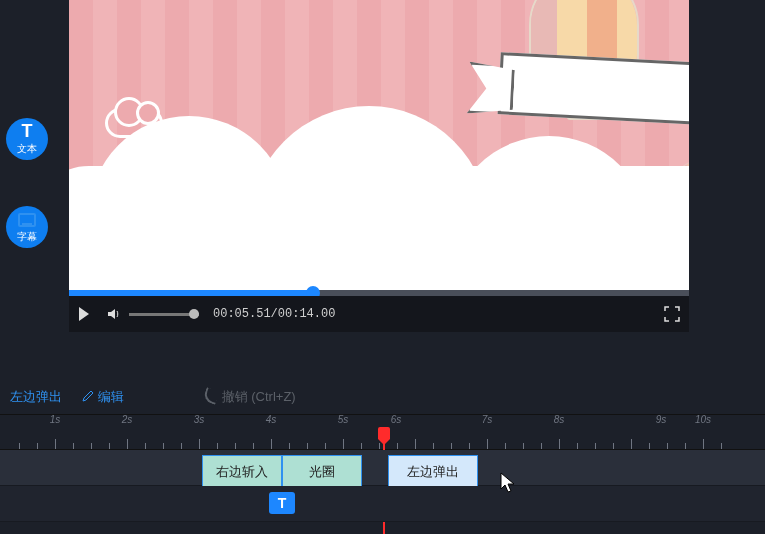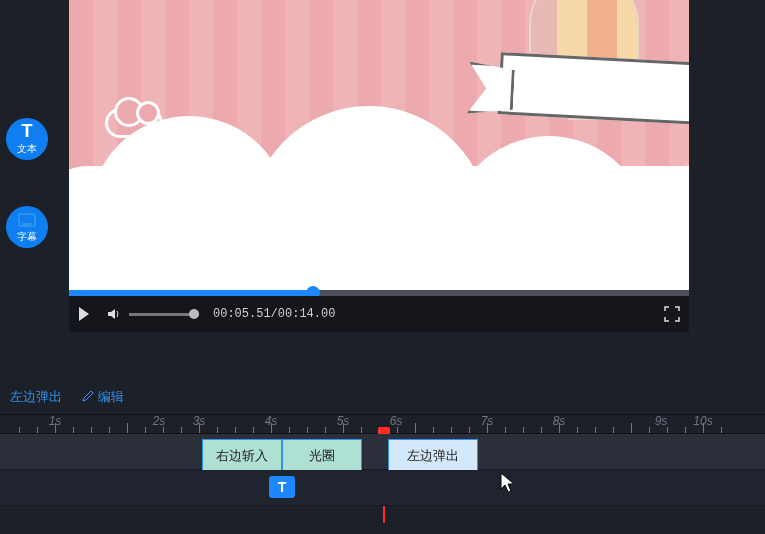--- a/index.html
+++ b/index.html
@@ -61,21 +61,21 @@
   .tri { width:0; height:0; border-left:10px solid #ddd; border-top:7px solid transparent; border-bottom:7px solid transparent;}
 
   
   .toolbar { position:absolute; left:0; top:382px; right:0; height:30px; display:flex; align-items:center; font-size:13px; color:#888; }
   .toolbar .link { color:#2f91f0; cursor:pointer; margin:0 10px;}
   .toolbar .disabled { color:#5b6068; margin:0 10px;}
   .toolbar .sep { width:60px; }
 
   
   .timeline { position:absolute; left:0; top:414px; right:0; }
-  .ruler { position:relative; height:20px; background: repeating-linear-gradient(90deg, transparent 0 1px, transparent 1px 18px); border-top:1px solid #111; border-bottom:1px solid #111; color:#707682; font-size:12px; font-style:italic;}
+  .ruler { position:relative; height:36px; background: repeating-linear-gradient(90deg, transparent 0 1px, transparent 1px 18px); border-top:1px solid #111; border-bottom:1px solid #111; color:#707682; font-size:10px; font-style:italic;}
   .ruler .tick { position:absolute; bottom:0; width:1px; height:6px; background:#707682;}
   .ruler .tick.long { height:10px;}
   .ruler .lab { position:absolute; top:-1px; transform:translateX(-50%);}
   .playhead { position:absolute; top:12px; bottom:-90px; width:2px; background:#ff2b2b; }
   .playhead:before { content:""; position:absolute; left:-5px; top:0; width:12px; height:12px; background:#ff2b2b; border-radius:2px 2px 0 0;}
   .playhead:after { content:""; position:absolute; left:-5px; top:12px; border-left:6px solid transparent; border-right:6px solid transparent; border-top:6px solid #ff2b2b;}
 
   .track { position:relative; height:36px; background:#2a2f3a; border-bottom:1px solid #171a21; }
   .track.dark { background:#20242e; }
   .clip { position:absolute; top:5px; height:34px; border:1px solid #2f91f0; display:flex; align-items:center; justify-content:center; font-size:13px; color:#222; cursor:pointer;}
@@ -161,32 +161,33 @@
 
 <div class="toolbar">
   <span class="link">左边弹出</span>
   <span class="link">
     <svg width="12" height="12" viewBox="0 0 12 12" style="vertical-align:-1px">
         <path d="M1 11l1-3 7-7 2 2-7 7z" fill="none" stroke="#2f91f0"></path>
       </svg>
     <span>编辑</span>
   </span>
   <span class="sep"></span>
+  <span class="disabled"><span class="undo-arrow"></span><span>撤销 (Ctrl+Z)</span></span>
   <span style="width:20px"></span>
 </div>
 
 <div class="timeline">
   <div class="ruler" id="ruler">
     <div class="playhead" id="playhead" style="left: 383px;"></div>
   <div class="lab" style="left: 55px;">1s</div>
       <div class="tick" style="left: 19px;"></div>
       <div class="tick" style="left: 37px;"></div>
       <div class="tick long" style="left: 55px;"></div>
       <div class="tick" style="left: 73px;"></div>
-      <div class="lab" style="left: 127px; margin-left: 32px;">2s</div>
+      <div class="lab" style="left: 127px;">2s</div>
       <div class="tick" style="left: 91px;"></div>
       <div class="tick" style="left: 109px;"></div>
       <div class="tick long" style="left: 127px;"></div>
       <div class="tick" style="left: 145px;"></div>
       <div class="lab" style="left: 199px;">3s</div>
       <div class="tick" style="left: 163px;"></div>
       <div class="tick" style="left: 181px;"></div>
       <div class="tick long" style="left: 199px;"></div>
       <div class="tick" style="left: 217px;"></div>
       <div class="lab" style="left: 271px;">4s</div>

